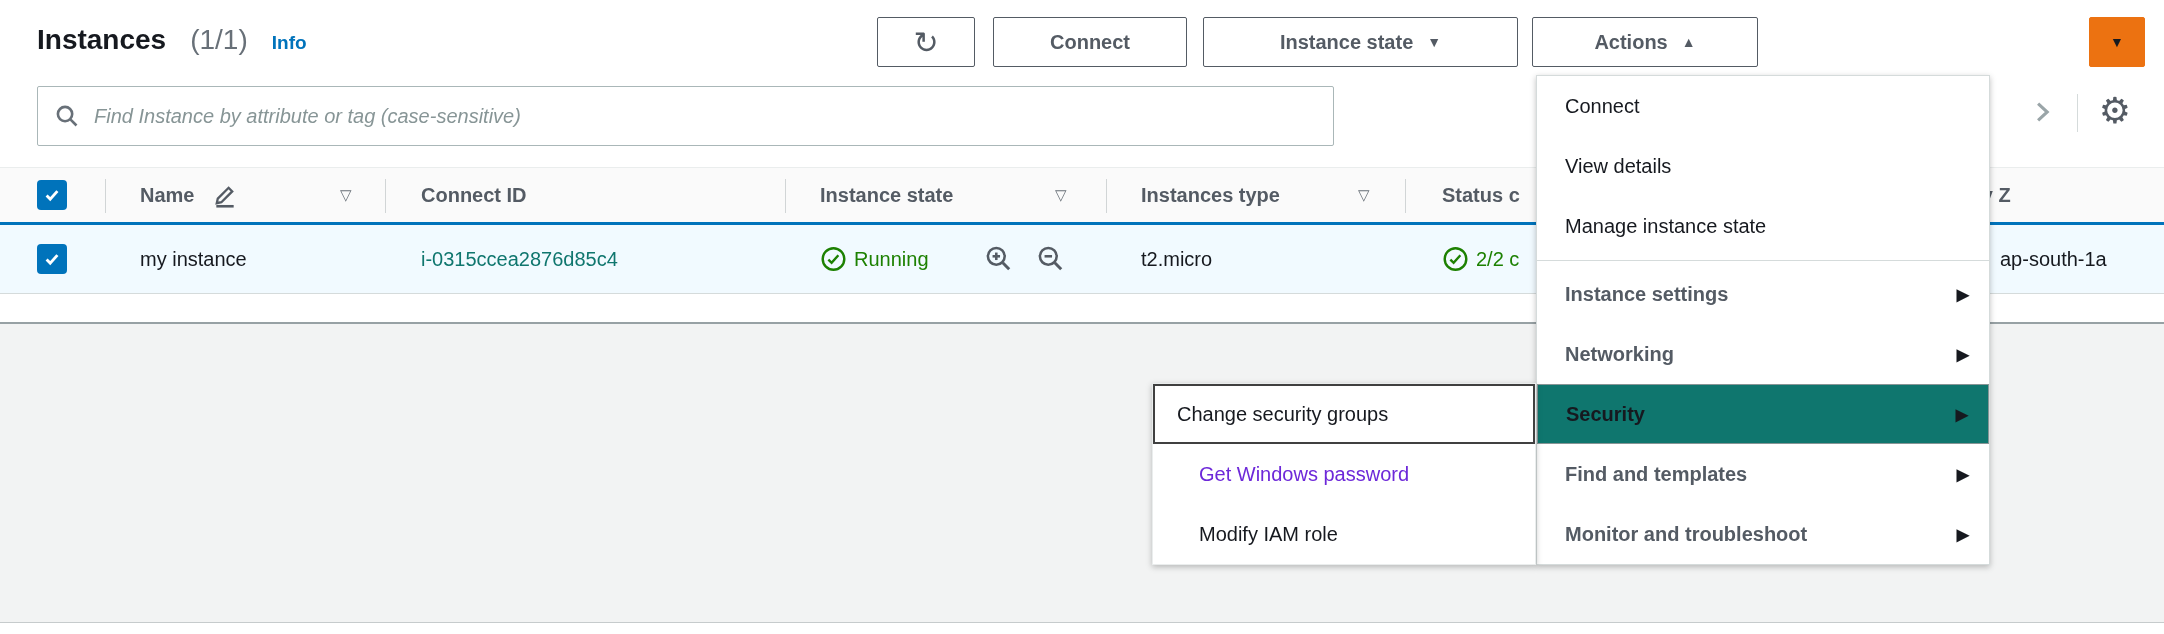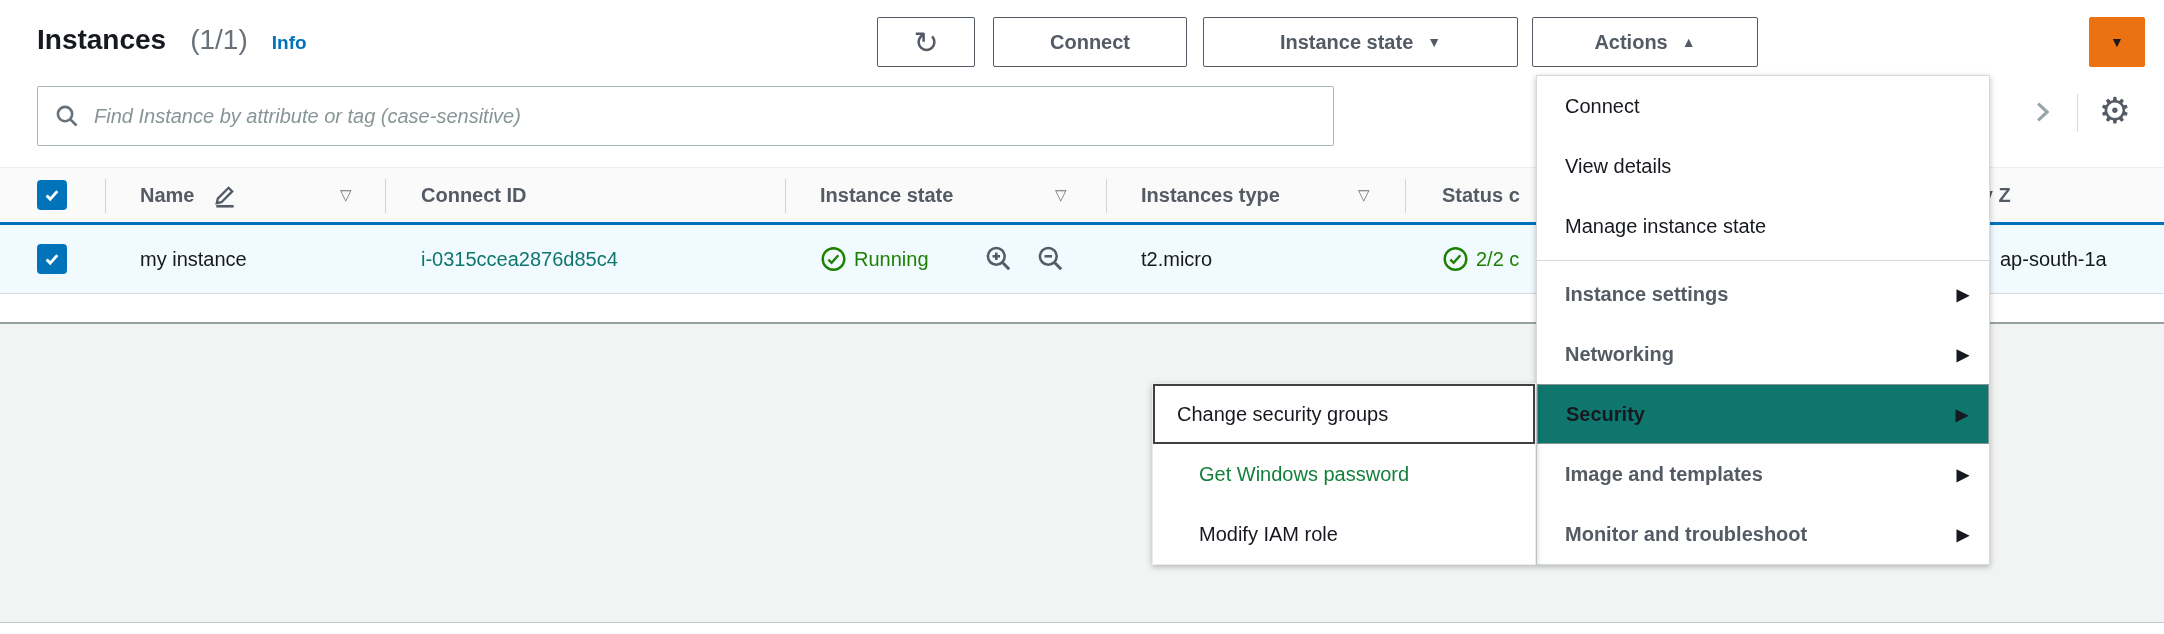--- a/index.html
+++ b/index.html
@@ -71,21 +71,21 @@
   .menu-sep{height:8px;display:flex;align-items:center;}
   .menu-sep::after{content:"";display:block;width:100%;height:1px;background:#d5dbdb;}
 
   
   .sub-menu{position:absolute;left:1152px;top:383px;width:384px;background:#ffffff;
             border:1px solid #eaeded;box-sizing:border-box;z-index:21;
             box-shadow:0 2px 6px rgba(0,0,0,.25);}
   .sub-item{height:60px;display:flex;align-items:center;padding:0 28px 0 46px;
             box-sizing:border-box;font-size:20px;color:#16191f;cursor:pointer;white-space:nowrap;}
   .sub-item.focused{border:2px solid #404040;padding-left:22px;}
-  .sub-item.disabled{color:#15803d;cursor:default;}
+  .sub-item.disabled{color:#6d28d9;cursor:default;}
 </style>
 </head>
 <body>
 
 <div class="screen">
 
   <div class="band-gray"></div>
   <div class="band-footer"></div>
 
   <div class="page-header">
@@ -219,21 +219,21 @@
     </div>
     <div class="menu-item parent">
       <span>Networking</span>
       <span class="arrow">▶</span>
     </div>
     <div class="menu-item active">
       <span>Security</span>
       <span class="arrow">▶</span>
     </div>
     <div class="menu-item parent">
-      <span>Image and templates</span>
+      <span>Find and templates</span>
       <span class="arrow">▶</span>
     </div>
     <div class="menu-item parent">
       <span>Monitor and troubleshoot</span>
       <span class="arrow">▶</span>
     </div>
   </div>
 
   <div class="sub-menu">
     <div class="sub-item focused">

